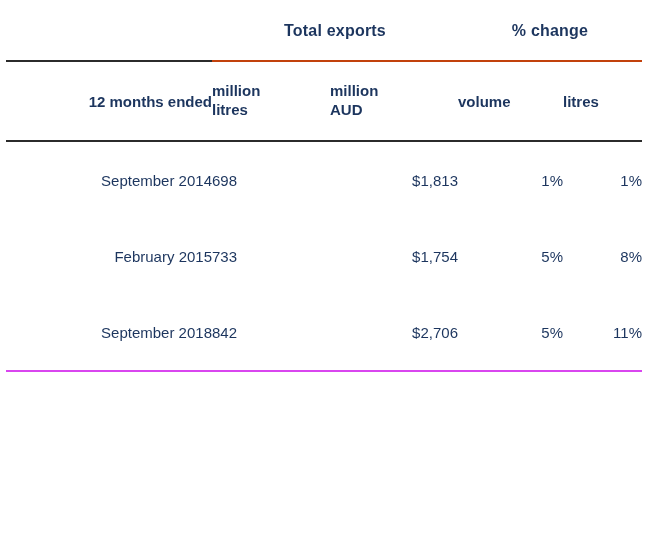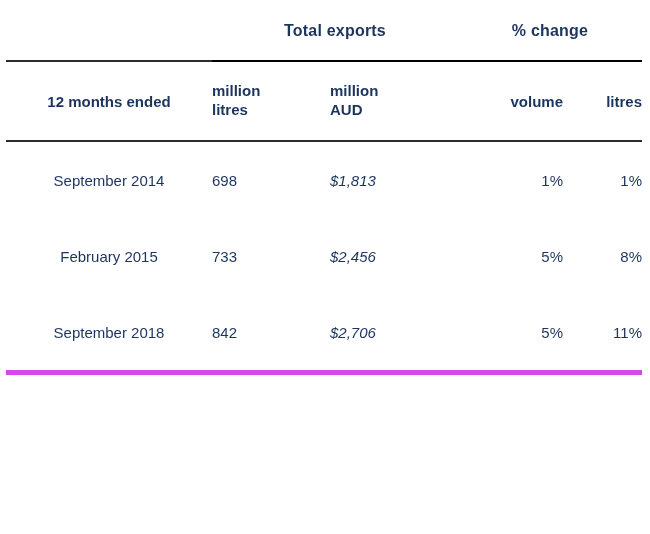--- a/index.html
+++ b/index.html
@@ -47,75 +47,75 @@
 
   
   tr.group-row td {
     height: 58px;
     text-align: center;
     font-weight: bold;
     font-size: 16px;
     letter-spacing: 0.2px;
   }
   tr.group-row td.group-cell {
-    border-bottom: 2px solid #000000;
+    border-bottom: 2px solid #c2410c;
   }
   tr.group-row td.blank-left {
     border-bottom: 2px solid #2b2b2b;
   }
 
   
   tr.sub-row td {
     height: 78px;
     font-weight: bold;
     font-size: 15px;
     border-bottom: 2px solid #2b2b2b;
   }
   td.sub-period {
     padding-left: 12px;
-    text-align: center;
+    text-align: right;
   }
   td.sub-unit {
     padding-left: 14px;
     text-align: left;
     line-height: 1.25;
   }
   td.sub-center {
-    text-align: right;
+    text-align: left;
   }
 
   
   tr.data-row td {
     height: 76px;
     font-size: 15px;
   }
   td.d-period {
     padding-left: 12px;
-    text-align: center;
+    text-align: right;
     margin-left: 38px;
   }
   td.d-litres {
     padding-left: 14px;
     text-align: left;
     margin-top: 27px;
   }
   td.d-aud {
     padding-right: 16px;
-    font-style: italic;
+    text-align: right;
   }
   td.d-volume {
     padding-right: 18px;
     text-align: right;
   }
   td.d-value {
     padding-right: 16px;
     text-align: right;
   }
   tr.last-row td {
-    border-bottom: 5px solid #d946ef;
+    border-bottom: 2px solid #d946ef;
   }
   .nowrap { white-space: nowrap; }
 </style>
 </head>
 <body>
 
 <div class="sheet">
   <table class="export-table">
     <colgroup>
       <col class="c-period">
@@ -148,21 +148,21 @@
       <tr class="data-row">
         <td class="d-period nowrap">September 2014</td>
         <td class="d-litres vl-left">698</td>
         <td class="d-aud vl-left vl-right">$1,813</td>
         <td class="d-volume">1%</td>
         <td class="d-value vl-left vl-right">1%</td>
       </tr>
       <tr class="data-row">
         <td class="d-period nowrap">February 2015</td>
         <td class="d-litres vl-left">733</td>
-        <td class="d-aud vl-left vl-right">$2,456</td>
+        <td class="d-aud vl-left vl-right">$1,754</td>
         <td class="d-volume">5%</td>
         <td class="d-value vl-left vl-right">8%</td>
       </tr>
       <tr class="data-row last-row">
         <td class="d-period nowrap">September 2018</td>
         <td class="d-litres vl-left">842</td>
         <td class="d-aud vl-left vl-right">$2,706</td>
         <td class="d-volume">5%</td>
         <td class="d-value vl-left vl-right">11%</td>
       </tr>

